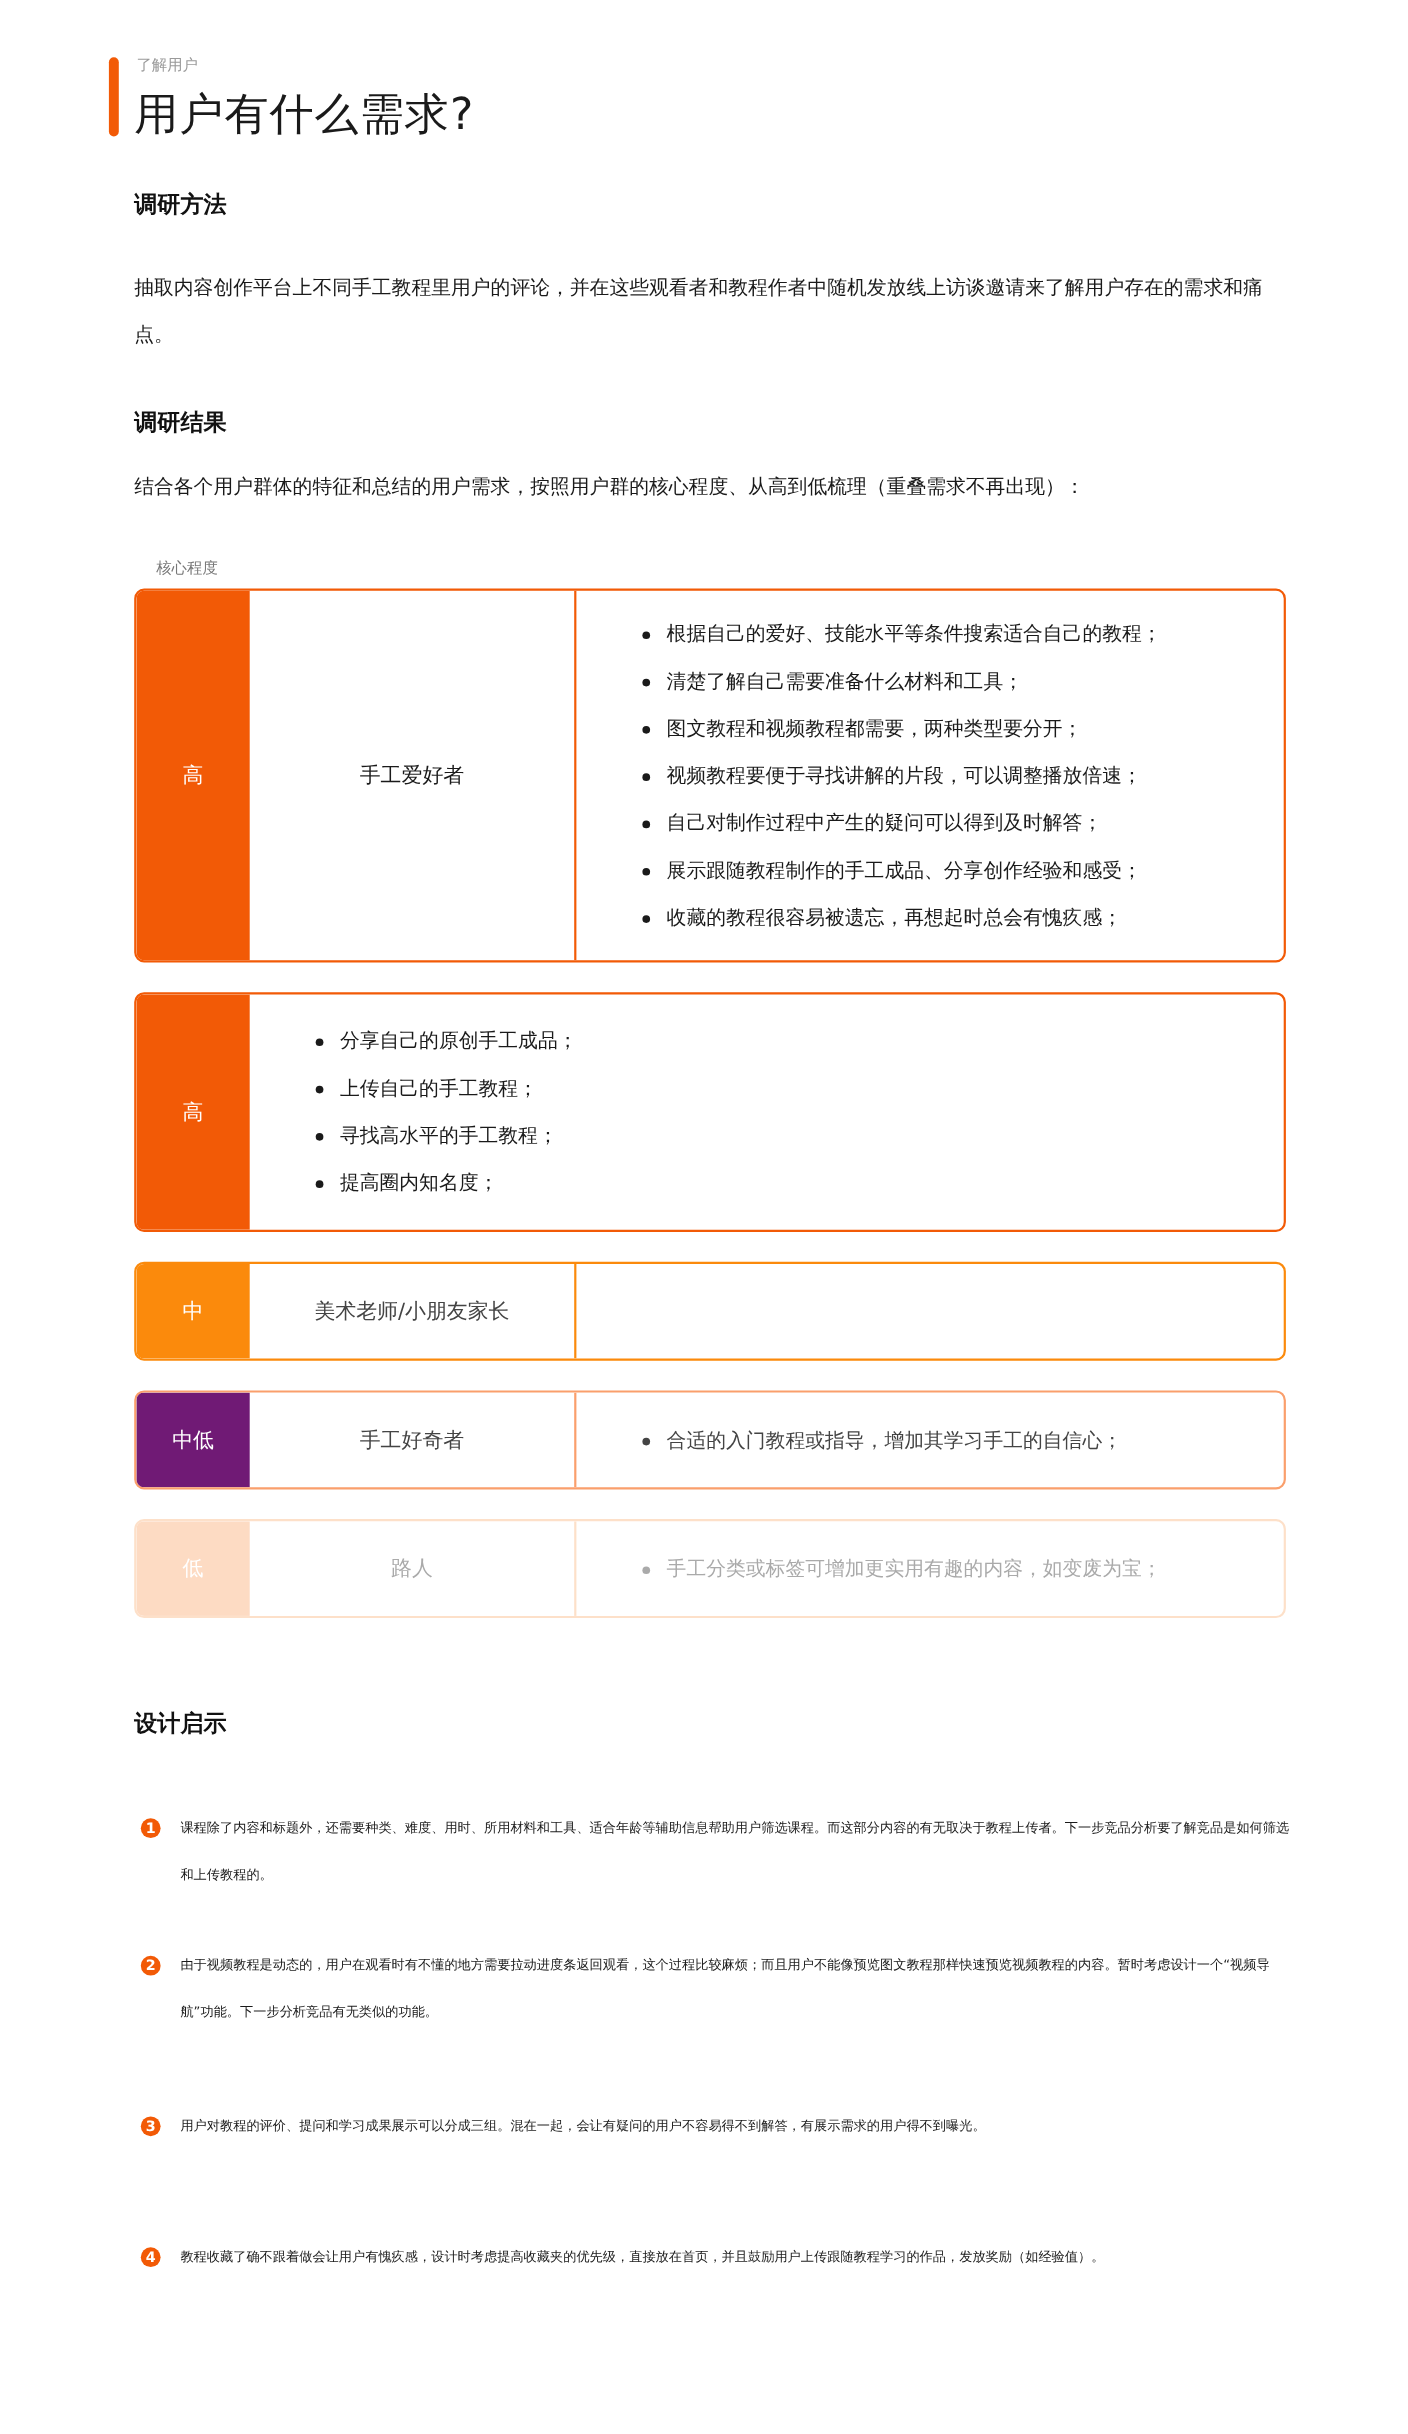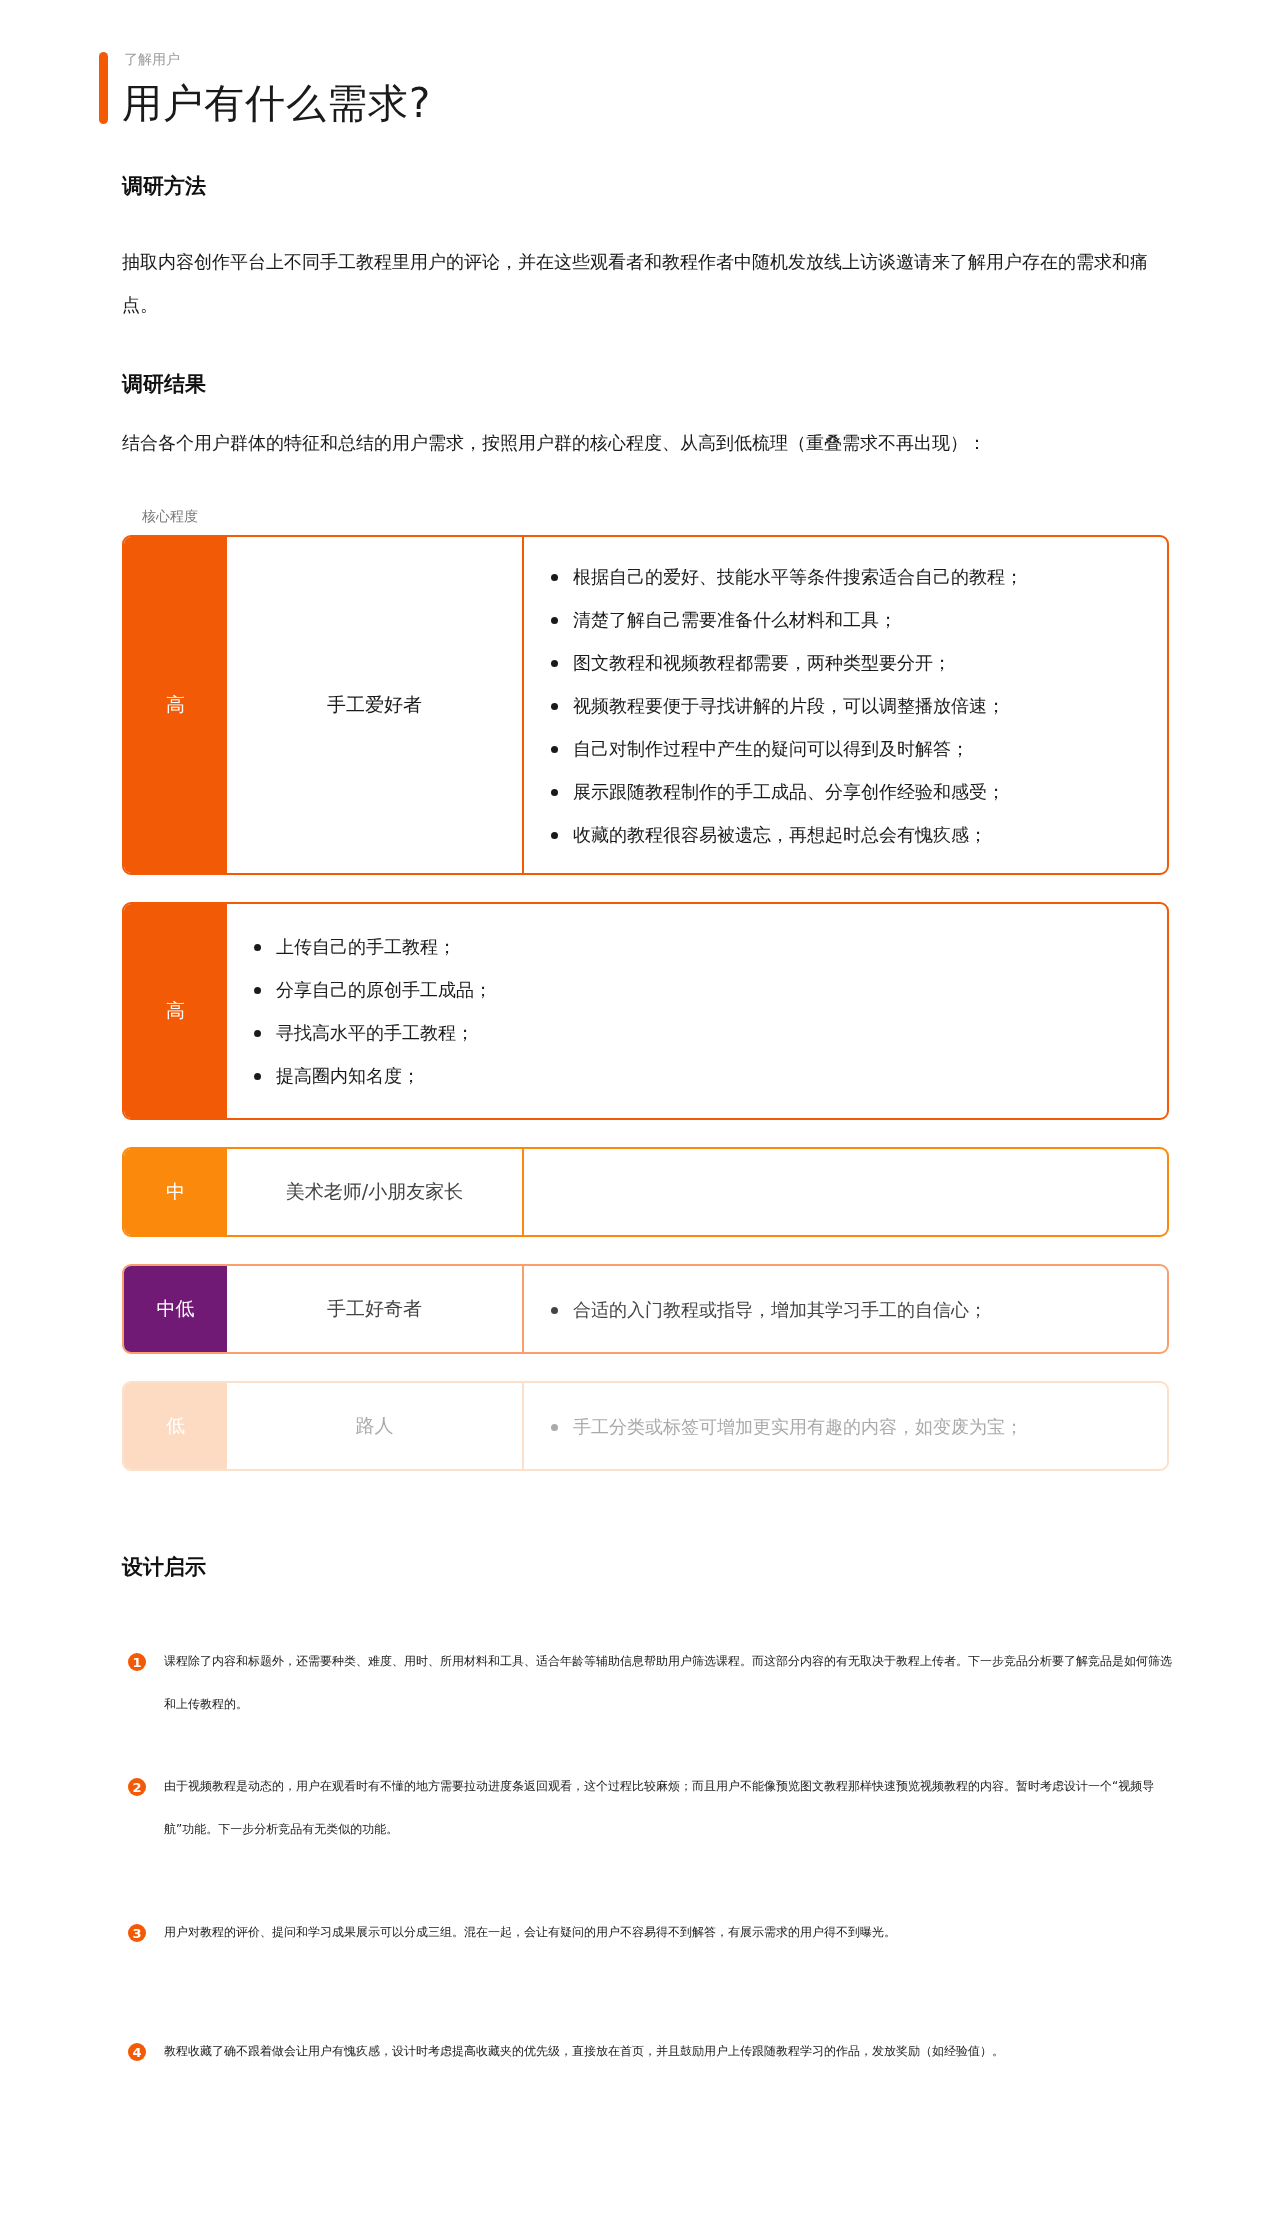--- a/index.html
+++ b/index.html
@@ -16,21 +16,21 @@
   .section-head .dot { position: absolute; left: -6px; top: -6px; width: 16px; height: 16px; border-radius: 50%; background: #7fd7f7; z-index: -1; }
   .section-head span.txt { position: relative; }
 
   .para { position: absolute; left: 122px; width: 1050px; font-size: 18px; line-height: 43px; color: #1a1a1a; }
 
   .axis-label { position: absolute; left: 142px; top: 508px; font-size: 14px; color: #777; }
 
   .card { position: absolute; left: 122px; width: 1047px; border: 2px solid; border-radius: 9px; display: flex; overflow: hidden; background: #fff; }
   .card .level { width: 103px; flex-shrink: 0; display: flex; align-items: center; justify-content: center; color: #fff; font-size: 19px; }
   .card .group { width: 297px; flex-shrink: 0; display: flex; align-items: center; justify-content: center; font-size: 19px; border-right: 2px solid; }
-  .card .needs { flex: 1; display: flex; flex-direction: column; justify-content: center; padding-left: 27px; }
+  .card .needs { flex: 1; display: flex; flex-direction: column; justify-content: center; padding-left: 60px; }
   .card .needs li { list-style: none; font-size: 18px; line-height: 43px; position: relative; padding-left: 22px; }
   .card .needs li::before { content: ""; position: absolute; left: 0; top: 19px; width: 7px; height: 7px; border-radius: 50%; background: currentColor; }
 
   .insight { position: absolute; left: 128px; width: 1050px; }
   .insight .num { position: absolute; left: 0; top: 13px; width: 18px; height: 18px; border-radius: 50%; background: #f25a06; color: #fff; font-size: 13px; font-weight: bold; display: flex; align-items: center; justify-content: center; }
   .insight .txt { position: absolute; left: 36px; width: 1010px; font-size: 12px; line-height: 43px; color: #1a1a1a; }
 </style>
 </head>
 <body>
 
@@ -61,22 +61,22 @@
     <li>视频教程要便于寻找讲解的片段，可以调整播放倍速；</li>
     <li>自己对制作过程中产生的疑问可以得到及时解答；</li>
     <li>展示跟随教程制作的手工成品、分享创作经验和感受；</li>
     <li>收藏的教程很容易被遗忘，再想起时总会有愧疚感；</li>
   </ul>
 </div>
 
 <div class="card" style="top:902px;height:218px;border-color:#f25a06;">
   <div class="level" style="background:#f25a06;">高</div>
   <ul class="needs">
+    <li>分享自己的原创手工成品；</li>
     <li>上传自己的手工教程；</li>
-    <li>分享自己的原创手工成品；</li>
     <li>寻找高水平的手工教程；</li>
     <li>提高圈内知名度；</li>
   </ul>
 </div>
 
 <div class="card" style="top:1147px;height:90px;border-color:#fb8a0c;">
   <div class="level" style="background:#fb8a0c;">中</div>
   <div class="group" style="border-color:#fb8a0c;color:#444;">美术老师/小朋友家长</div>
 </div>
 

